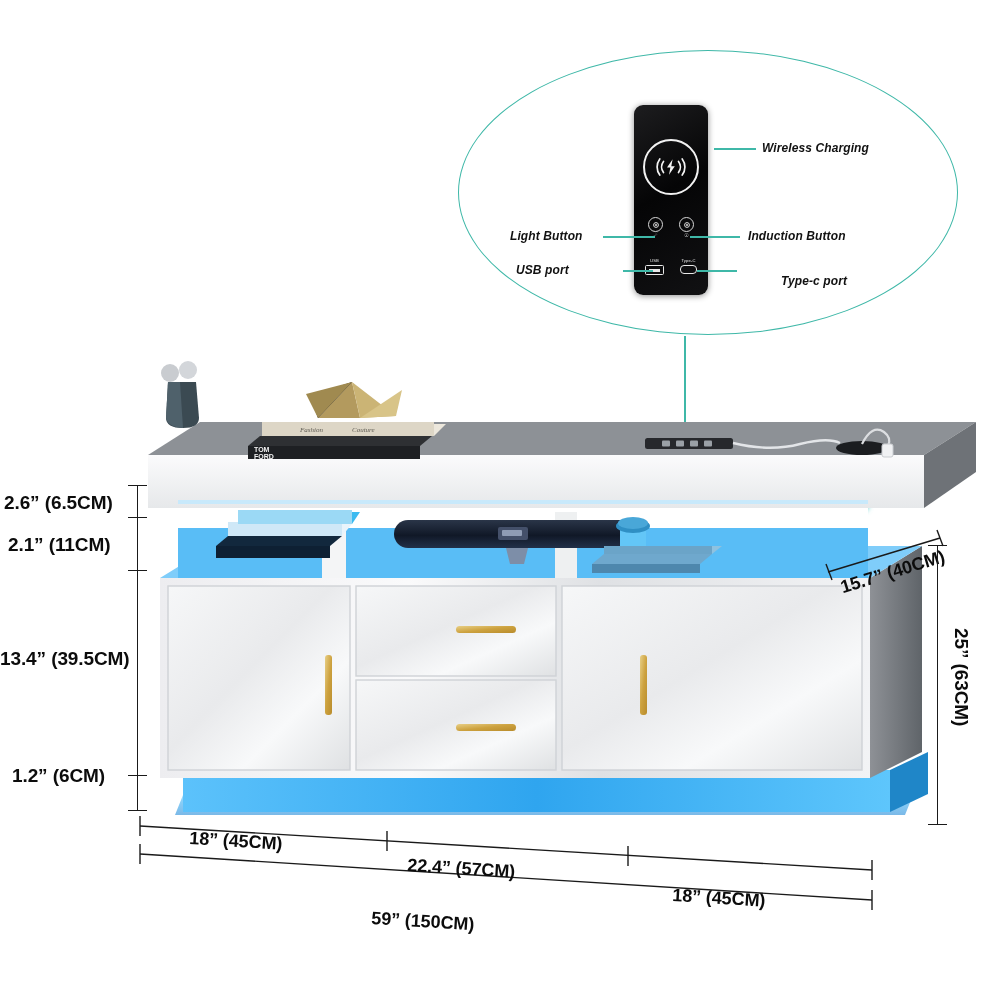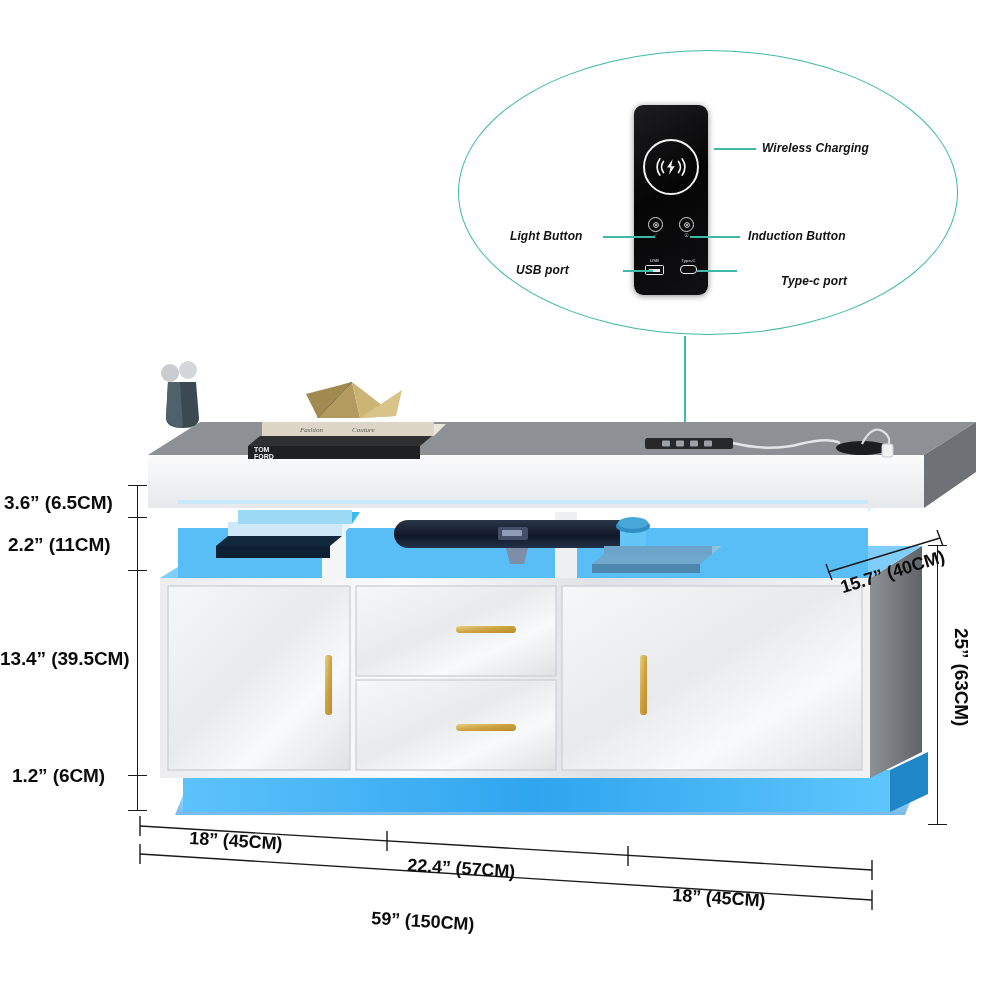--- a/index.html
+++ b/index.html
@@ -284,22 +284,22 @@
     <rect x="178" y="140" width="690" height="4" fill="#bfe9ff" opacity=".8"></rect>
   </svg>
 
   <div class="abs vline" style="left:137px;top:485px;height:325px;"></div>
   <div class="abs tick-h" style="left:128px;top:485px;width:19px;"></div>
   <div class="abs tick-h" style="left:128px;top:517px;width:19px;"></div>
   <div class="abs tick-h" style="left:128px;top:570px;width:19px;"></div>
   <div class="abs tick-h" style="left:128px;top:775px;width:19px;"></div>
   <div class="abs tick-h" style="left:128px;top:810px;width:19px;"></div>
 
-  <div class="abs dim-text" style="left:4px;top:492px;">3.6” (6.5CM)</div>
-  <div class="abs dim-text" style="left:8px;top:534px;">2.2” (11CM)</div>
+  <div class="abs dim-text" style="left:4px;top:492px;">2.6” (6.5CM)</div>
+  <div class="abs dim-text" style="left:8px;top:534px;">2.1” (11CM)</div>
   <div class="abs dim-text" style="left:0px;top:648px;">13.4” (39.5CM)</div>
   <div class="abs dim-text" style="left:12px;top:765px;">1.2” (6CM)</div>
 
   <svg class="abs" style="left:820px;top:520px;width:180px;height:90px;" viewBox="0 0 180 90">
     <line x1="8" y1="52" x2="120" y2="18" stroke="#1a1a1a" stroke-width="1.4"></line>
     <line x1="6" y1="44" x2="12" y2="60" stroke="#1a1a1a" stroke-width="1.4"></line>
     <line x1="117" y1="10" x2="123" y2="26" stroke="#1a1a1a" stroke-width="1.4"></line>
   </svg>
   <div class="abs dim-text sm" style="left:838px;top:578px;transform:rotate(-17deg);transform-origin:left top;">15.7” (40CM)</div>
 

